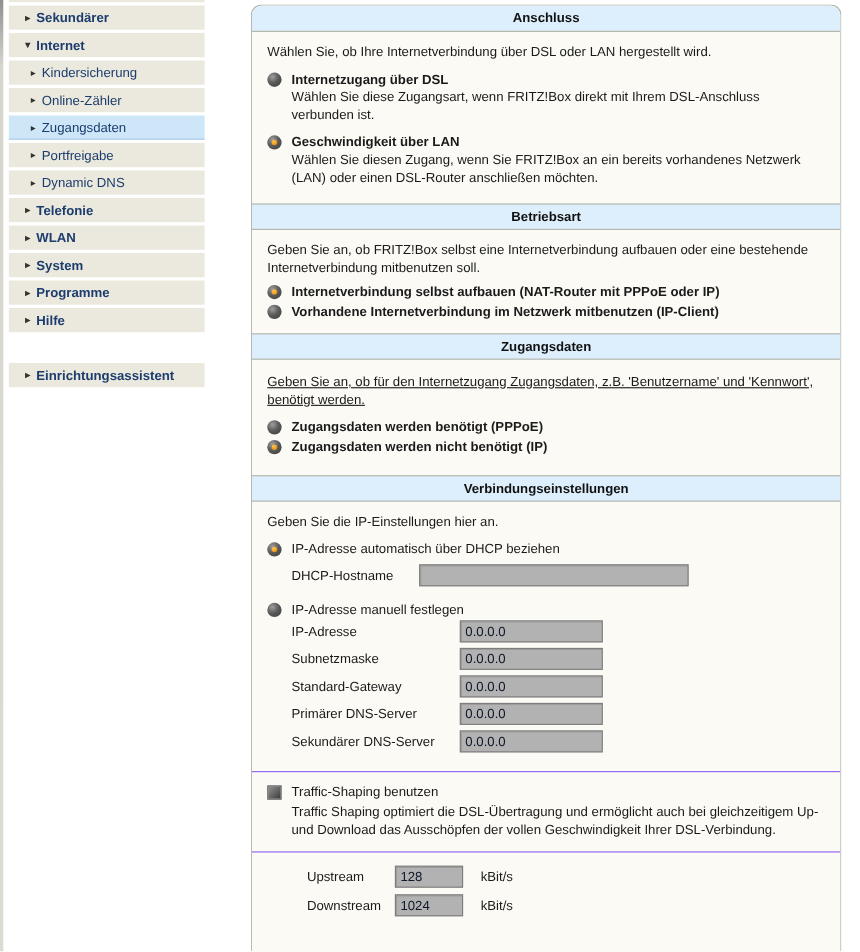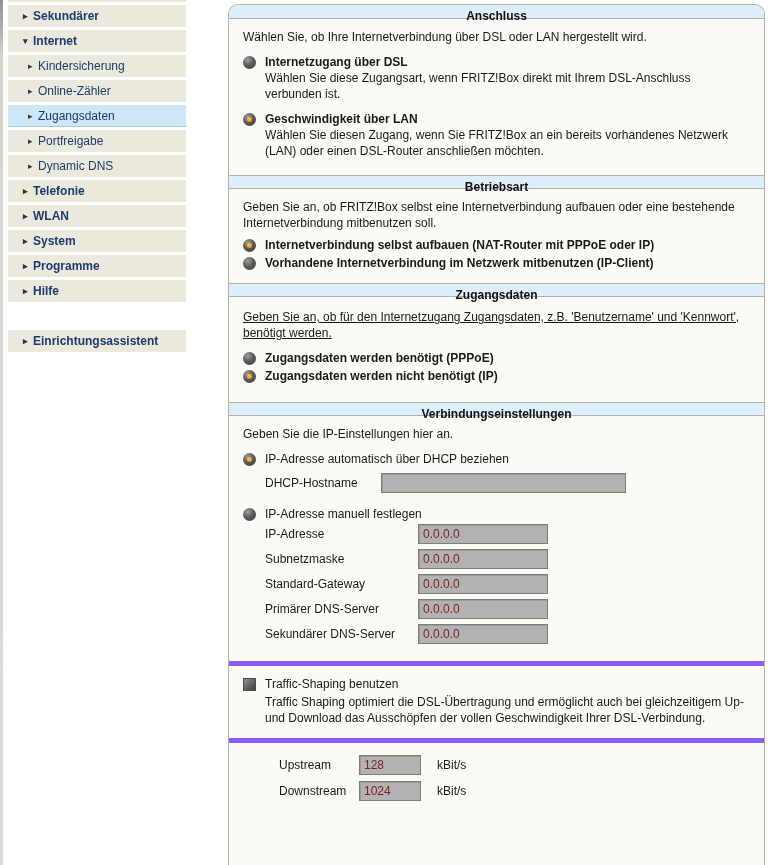--- a/index.html
+++ b/index.html
@@ -34,21 +34,21 @@
     vertical-align: 1px;
   }
   
   .panel {
     position: absolute; left: 228px; top: 4px; width: 537px; height: 861px;
     border: 1px solid #b2b2a8; border-bottom: none;
     border-radius: 10px 10px 0 0;
     background: #fbfaf5; overflow: hidden;
   }
   .section-header {
-    height: 14px; line-height: 22px; text-align: center;
+    height: 24px; line-height: 22px; text-align: center;
     background: #ddeffc; font-weight: bold; color: #111111;
     border-top: 1px solid #b2b2a8; border-bottom: 1px solid #b2b2a8;
   }
   .panel-section:first-child .section-header { border-top: none; }
   .section-body { padding: 10px 14px 14px 14px; }
   .intro { line-height: 16px; margin-bottom: 9px; max-width: 506px; }
   
   .option { display: flex; align-items: flex-start; margin-bottom: 9px; }
   .option:last-child { margin-bottom: 2px; }
   .option .radio, .option .checkbox { flex: 0 0 auto; margin-top: 2px; margin-right: 9px; }
@@ -75,33 +75,33 @@
   }
   
   .field-row { display: flex; align-items: center; margin: 0 0 5px 22px; }
   .field-label { line-height: 19px; }
   .field-row.dhcp .field-label { width: 116px; }
   .field-row.ip .field-label { width: 153px; }
   .field-row.speed { margin-left: 36px; margin-bottom: 6px; }
   .field-row.speed .field-label { width: 80px; }
   .gray-input {
     height: 20px; background: #b2b2b2; border: 1px solid #7d7d7d;
-    color: #7f1d1d; font-family: "Liberation Sans", sans-serif; font-size: 12px;
+    color: #0f172a; font-family: "Liberation Sans", sans-serif; font-size: 12px;
     padding: 0 4px; box-shadow: inset 1px 1px 0 rgba(0,0,0,0.12);
   }
   .gray-input.w-dhcp { width: 245px; }
   .gray-input.w-ip { width: 130px; }
   .gray-input.w-speed { width: 62px; }
   .unit { margin-left: 16px; }
   .dhcp-group { margin-bottom: 13px; }
   .manual-group .field-row:first-of-type { margin-top: 6px; }
   .dhcp-group .field-row { margin-top: 6px; }
   
   .sub-block { padding: 10px 14px 12px 14px; }
-  .sub-block + .sub-block { border-top: 5px solid #8b5cf6; }
+  .sub-block + .sub-block { border-top: 1px solid #8b5cf6; }
   .sub-block.first { padding-top: 10px; }
   .traffic-desc { line-height: 16px; max-width: 490px; margin-left: 22px; }
   .speed-intro { line-height: 16px; margin-bottom: 10px; max-width: 506px; }
 </style>
 </head>
 <body>
 
 <div class="page-edge"></div>
 
 <nav class="sidebar">

